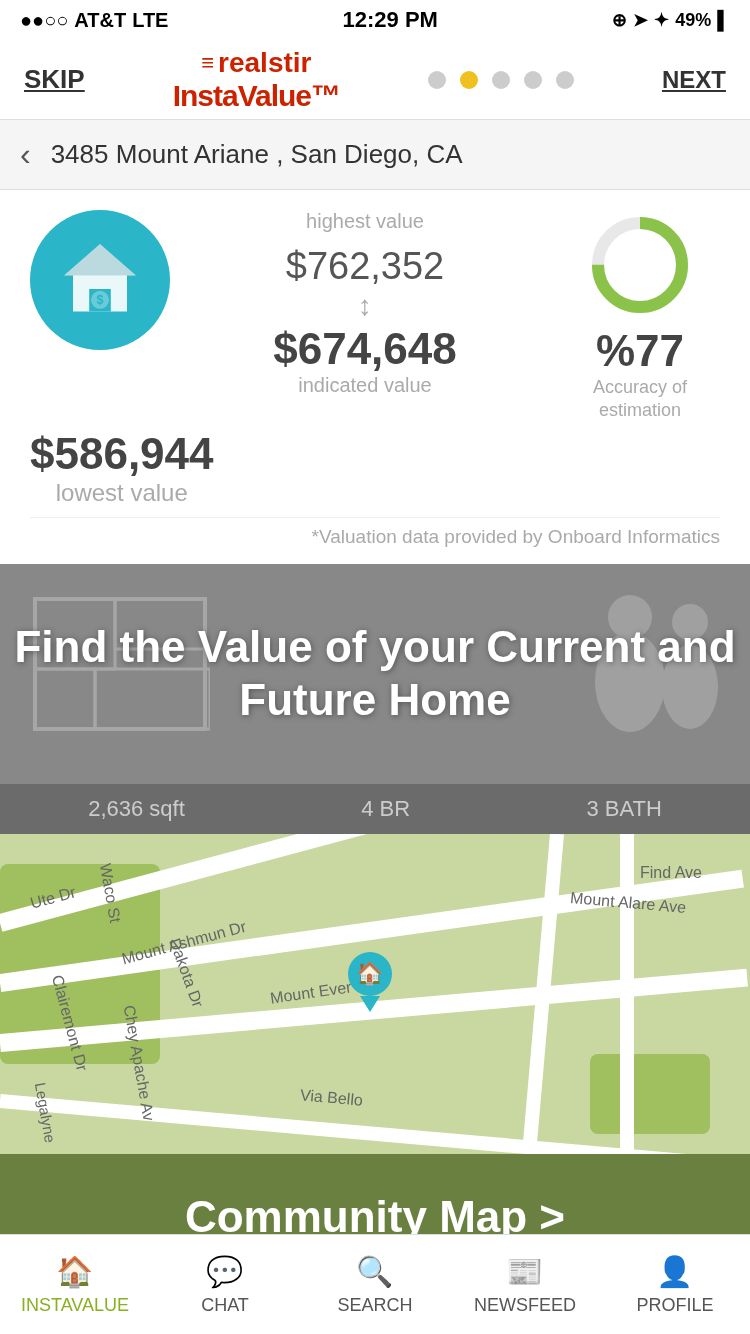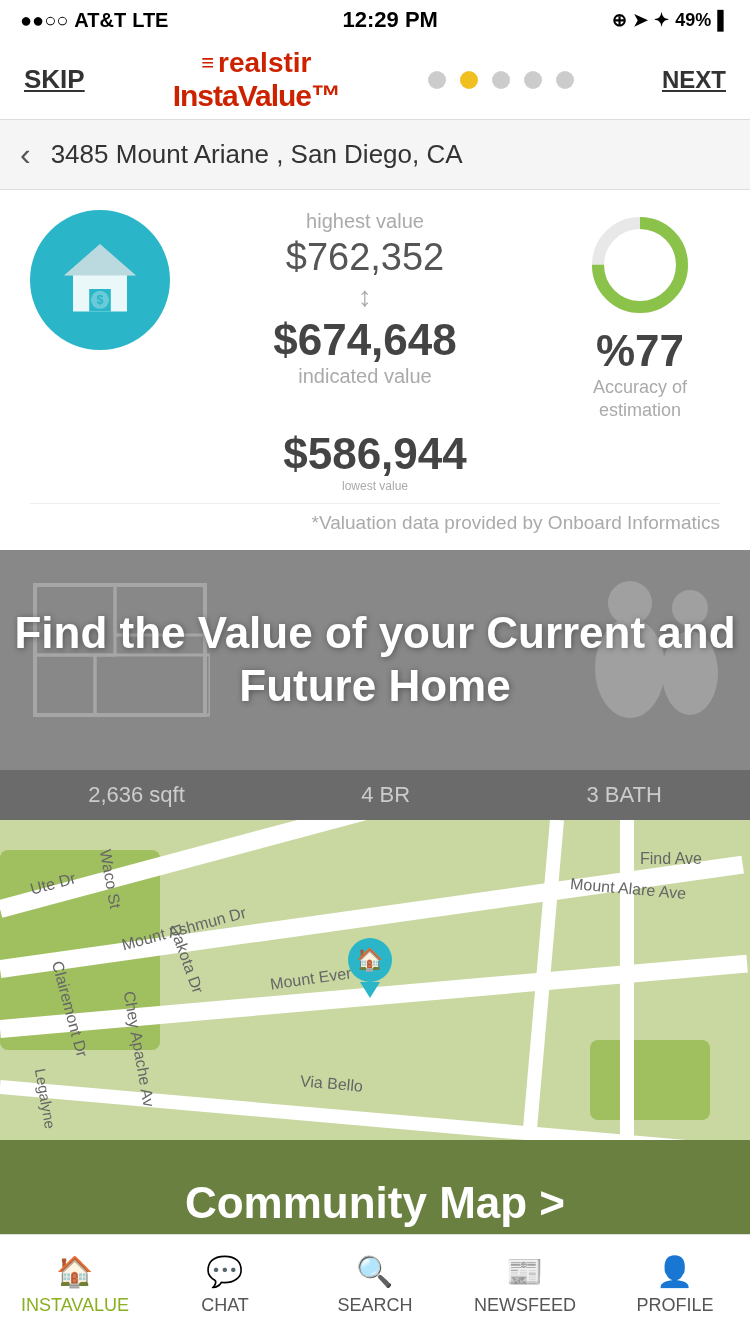--- a/index.html
+++ b/index.html
@@ -122,21 +122,21 @@
     .house-svg { width: 90px; height: 90px; }
 
     .center-values {
       flex: 1;
       text-align: center;
       padding: 0 10px;
     }
     .highest-label {
       font-size: 20px;
       color: #aaa;
-      margin-bottom: 3px;
+      margin-bottom: 12px;
     }
     .highest-value {
       font-size: 38px;
       font-weight: 300;
       color: #555;
     }
     .arrow-down {
       font-size: 28px;
       color: #aaa;
       display: block;
@@ -181,21 +181,21 @@
     .lowest-row {
       text-align: center;
       margin-top: 4px;
     }
     .lowest-value {
       font-size: 44px;
       font-weight: 600;
       color: #444;
     }
     .lowest-label {
-      font-size: 12px;
+      font-size: 24px;
       color: #aaa;
     }
 
     .valuation-note {
       text-align: right;
       font-size: 19px;
       color: #aaa;
       margin-top: 10px;
       padding-top: 8px;
       border-top: 1px solid #eee;
@@ -400,21 +400,21 @@
         <svg class="donut-svg" viewBox="0 0 110 110">
           <circle cx="55" cy="55" r="42" fill="none" stroke="#e8e8e8" stroke-width="12"></circle>
           <circle cx="55" cy="55" r="42" fill="none" stroke="#8bc34a" stroke-width="12" stroke-dasharray="263.9 75.4" stroke-dashoffset="66" transform="rotate(-90 55 55)"></circle>
         </svg>
       </div>
       <div class="accuracy-pct">%77</div>
       <div class="accuracy-label">Accuracy of estimation</div>
     </div>
   </div>
 
-  <div style="display:flex; justify-content:center; margin-top:2px;">
+  <div style="display:flex; margin-top:2px;">
     <div class="lowest-row">
       <div class="lowest-value">$586,944</div>
       <div class="lowest-label">lowest value</div>
     </div>
   </div>
 
   <div class="valuation-note">*Valuation data provided by Onboard Informatics</div>
 </div>
 
 <div class="hero-content">

